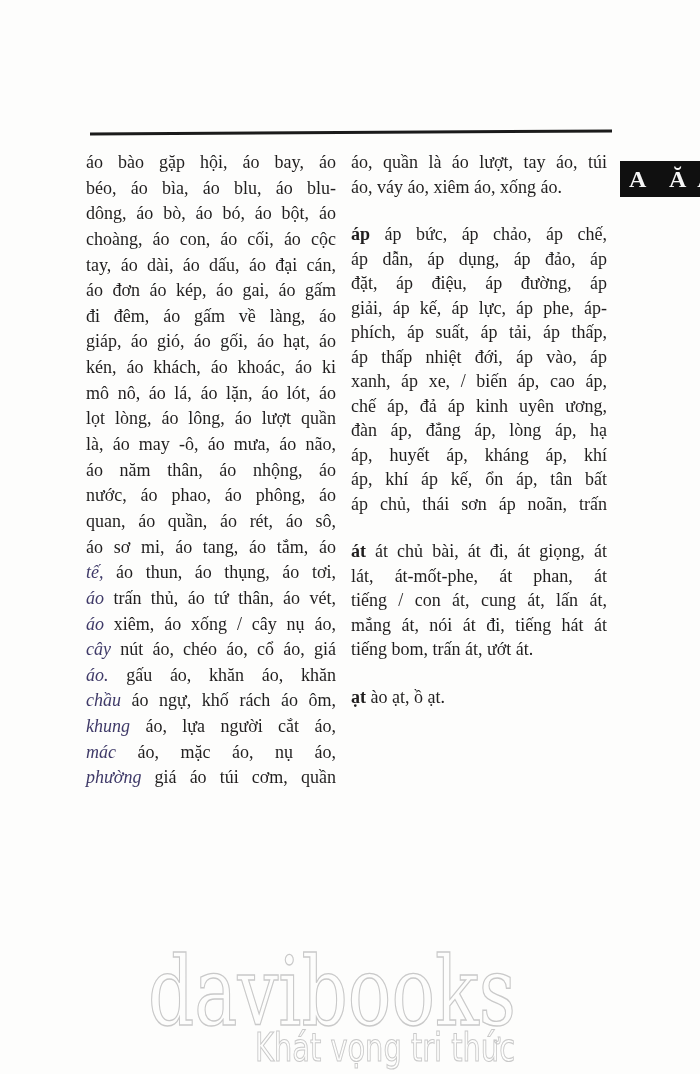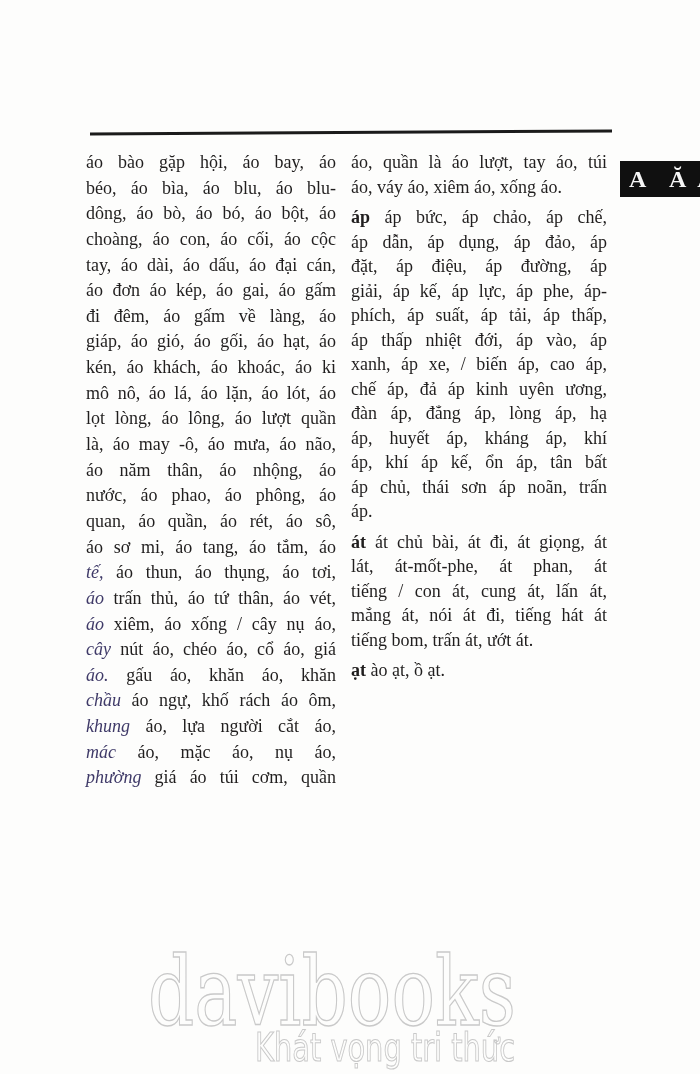--- a/index.html
+++ b/index.html
@@ -33,21 +33,21 @@
   .columns{
     position:absolute;left:86px;top:150px;width:521px;display:flex;
     font-size:18px;color:var(--text,#201e1e);
   }
   .col-left{width:250px;margin-right:15px;}
   .col-right{width:256px;}
   .line{line-height:25.65px;height:25.65px;white-space:nowrap;}
   .col-right .line{line-height:24.5px;height:24.5px;}
   .line.just{display:flex;justify-content:space-between;white-space:normal;}
   .para{margin:0;}
-  .para + .para{margin-top:6px;}
+  .para + .para{margin-top:23px;}
   .head{font-weight:bold;}
   .tint{color:var(--tint,#3f3a68);font-style:italic;}
   
   .watermark{position:absolute;left:0;top:930px;}
 </style>
 </head>
 <body>
 
 <div class="page">
 
@@ -409,21 +409,20 @@
           </div>
           <div class="line just">
             <span>áp</span>
             <span>chủ,</span>
             <span>thái</span>
             <span>sơn</span>
             <span>áp</span>
             <span>noãn,</span>
             <span>trấn</span>
           </div>
-          <div class="line">áp.</div>
         </div>
         <div class="para">
           <div class="line just">
             <span class="head">át</span>
             <span>át</span>
             <span>chủ</span>
             <span>bài,</span>
             <span>át</span>
             <span>đi,</span>
             <span>át</span>

